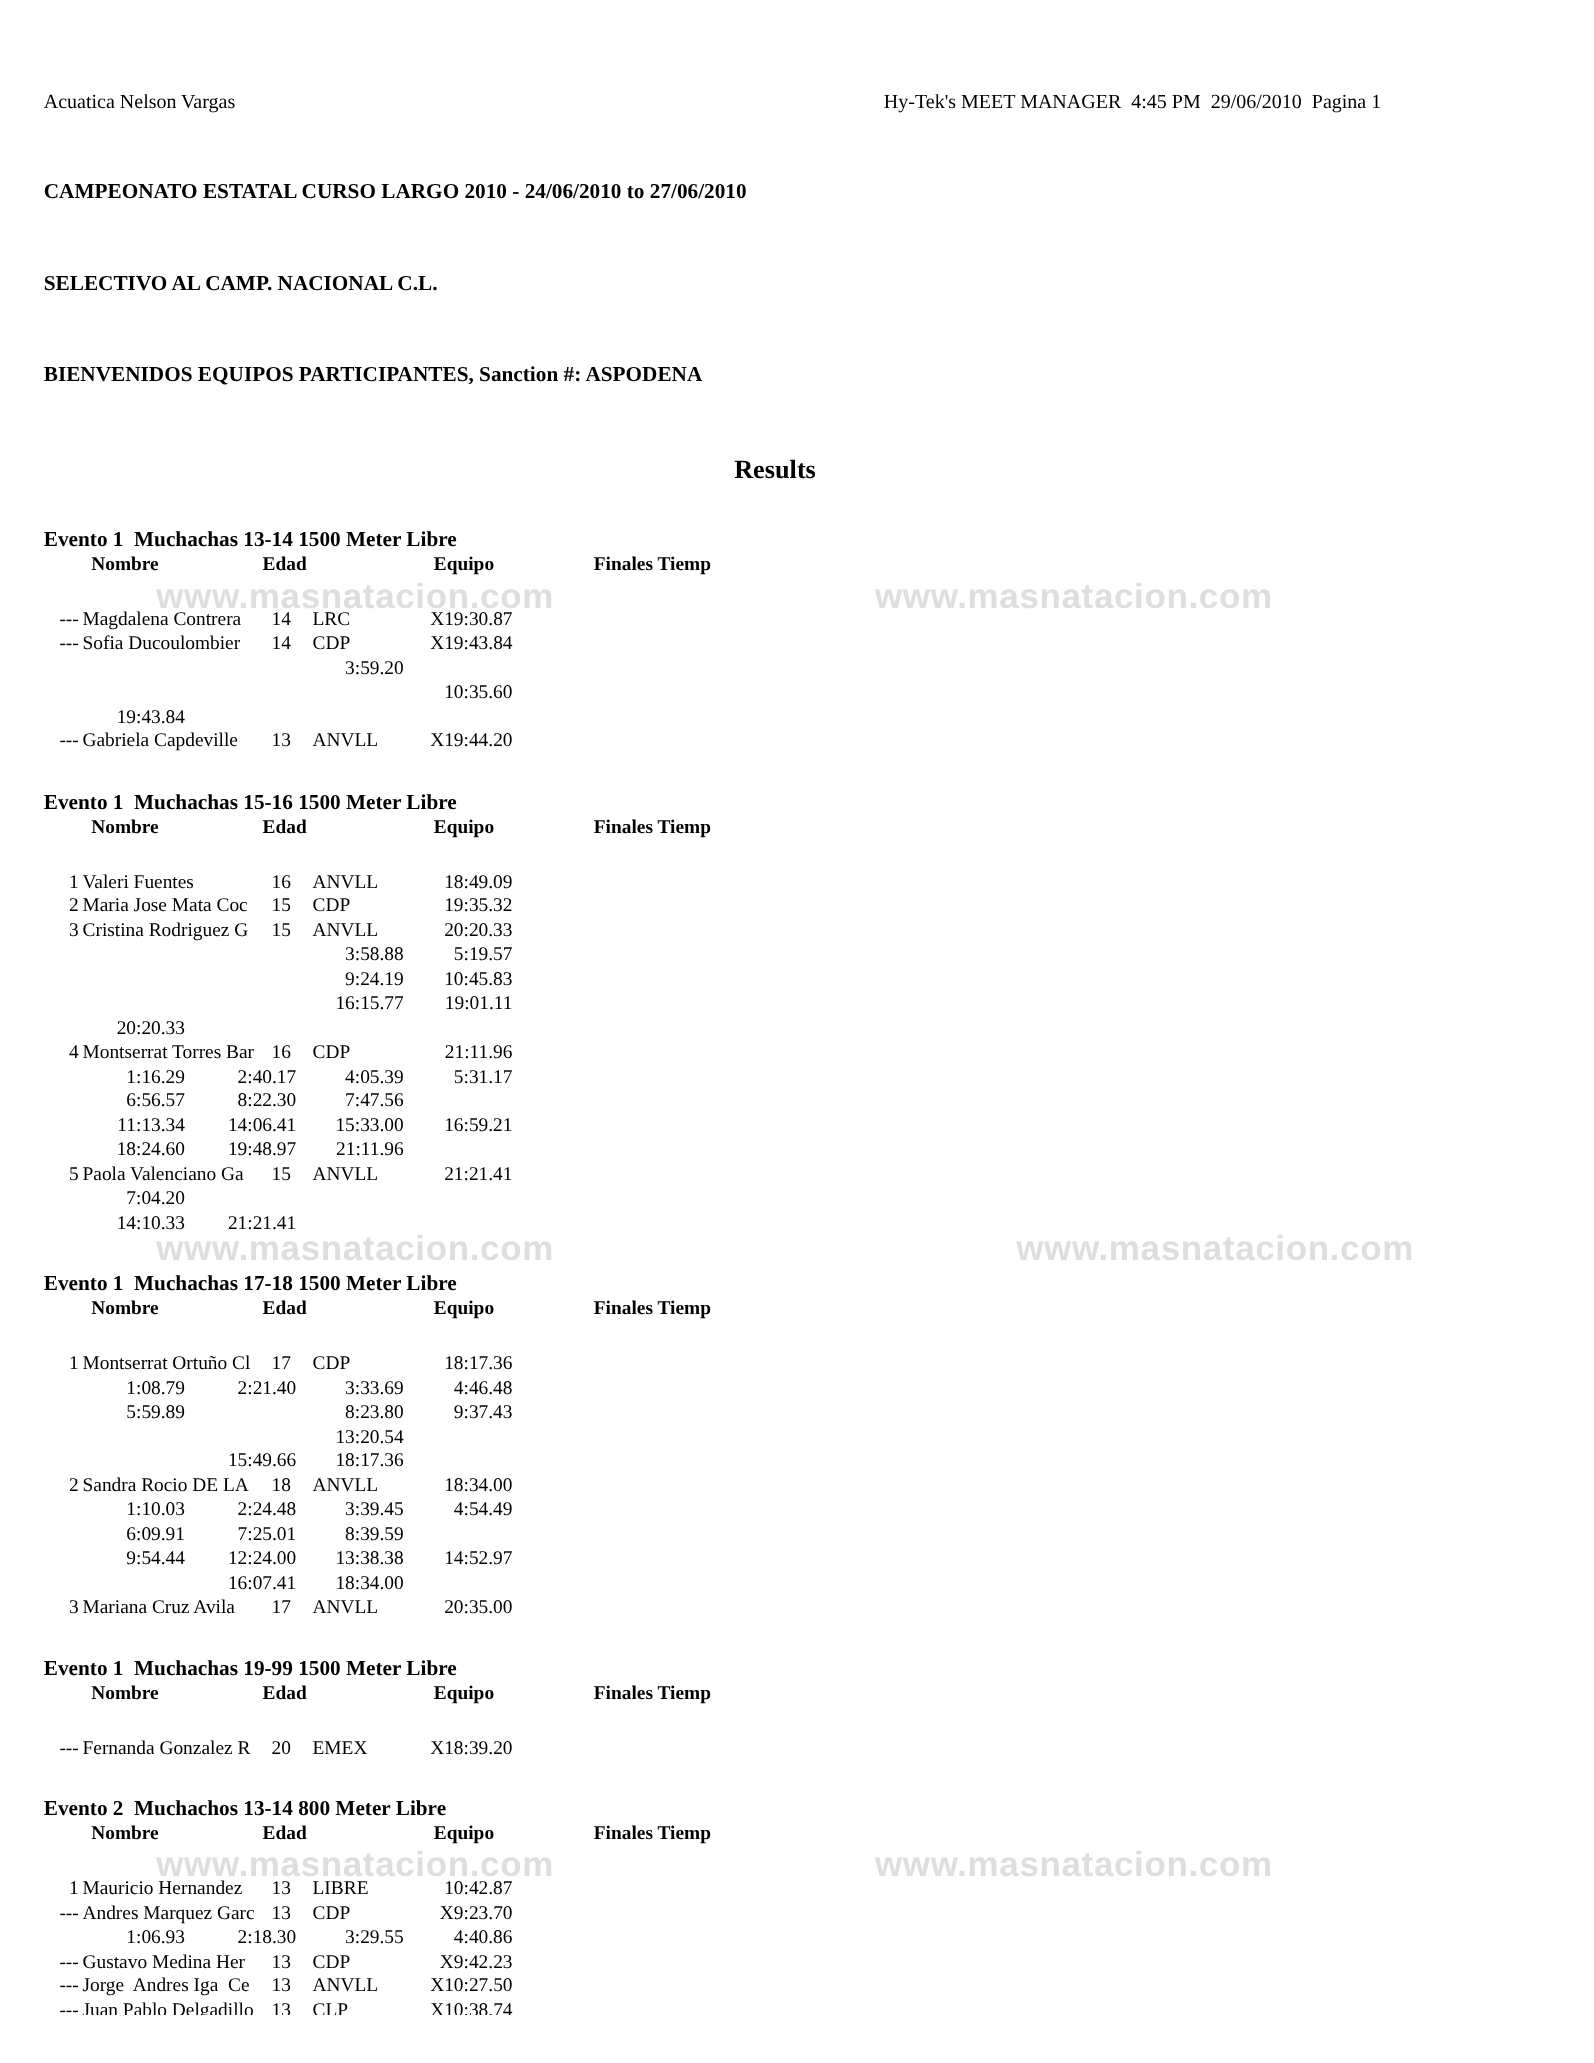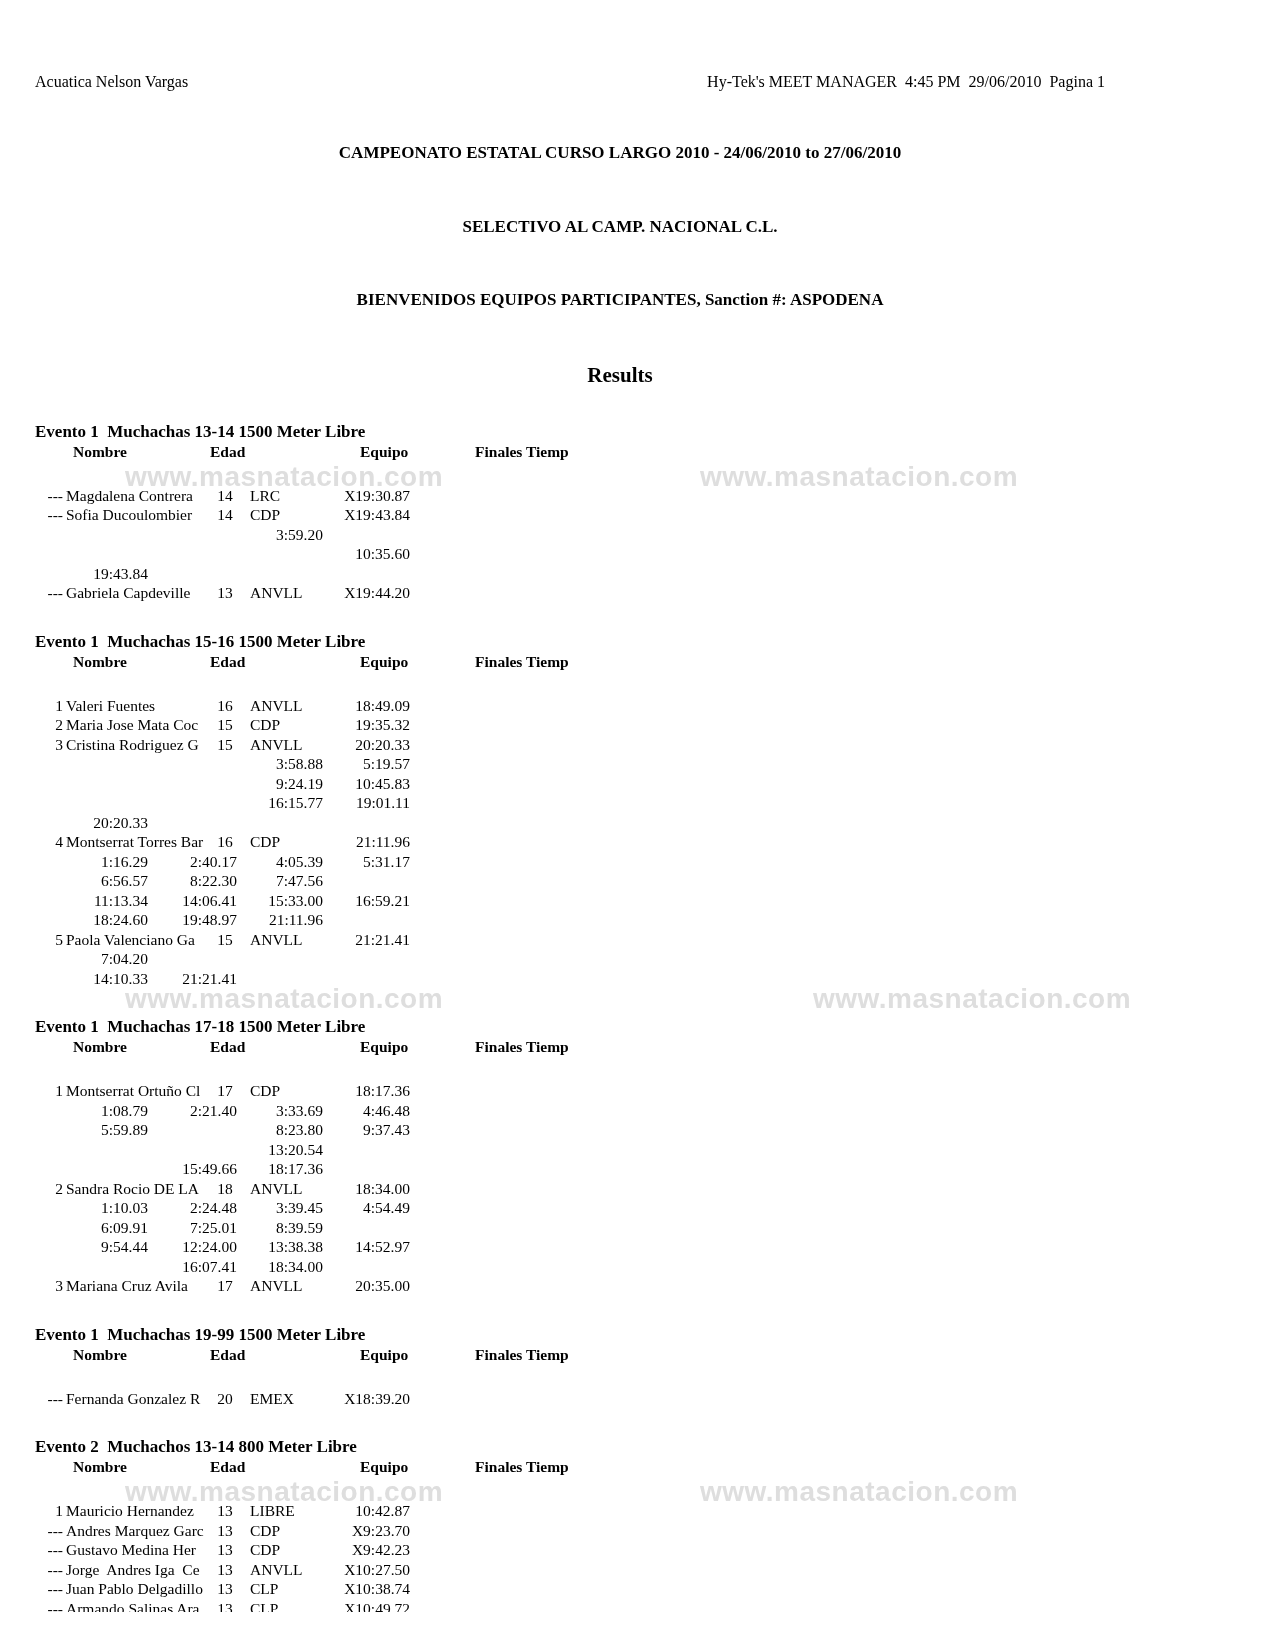--- a/index.html
+++ b/index.html
@@ -11,37 +11,37 @@
     font-family:"Liberation Serif", serif;
     overflow:hidden;
   }
   .content { position:absolute; left:35px; top:73px; width:1205px; }
 
   .topline {
     display:flex; justify-content:space-between;
     width:1070px; font-size:16px; line-height:18px; white-space:pre;
   }
   .center-block {
-    width:1170px; text-align:center; font-weight:bold;
+    width:1170px; font-weight:bold;
     font-size:17px; line-height:24.5px; margin-top:1px; white-space:pre;
   }
   .results-heading {
     width:1170px; text-align:center; font-weight:bold;
     font-size:21px; line-height:26px; white-space:pre;
   }
 
   section.event { margin-top:28px; }
   section.event.first { margin-top:33px; }
   .event-title { font-size:17px; font-weight:bold; line-height:22px; white-space:pre; }
 
   .col-headers { position:relative; height:20px; font-size:15.5px; font-weight:bold; }
   .col-headers span { position:absolute; top:0; white-space:pre; z-index:1; }
   .ch-nombre { left:38px; }
   .ch-edad   { left:175px; }
-  .ch-equipo { left:325px; }
+  .ch-equipo { left:312px; }
   .ch-finales{ left:440px;text-align:right; }
 
   .entries { margin-top:23px; }
 
   .entry-row {
     position:relative;
     display:grid;
     grid-template-columns:28px 3px 144px 30px 10px 85px 75px;
     height:19.5px; line-height:19.5px; font-size:15.5px;
   }
@@ -392,20 +392,26 @@
             </div>
             <div class="entry-row">
               <span class="cell-place">---</span>
               <span></span>
               <span class="cell-name">Andres Marquez Garc</span>
               <span class="cell-age">13</span>
               <span></span>
               <span class="cell-team">CDP</span>
               <span class="cell-time">X9:23.70</span>
             </div>
+            <div class="split-row">
+              <span>1:06.93</span>
+              <span>2:18.30</span>
+              <span>3:29.55</span>
+              <span>4:40.86</span>
+            </div>
             <div class="entry-row">
               <span class="cell-place">---</span>
               <span></span>
               <span class="cell-name">Gustavo Medina Her</span>
               <span class="cell-age">13</span>
               <span></span>
               <span class="cell-team">CDP</span>
               <span class="cell-time">X9:42.23</span>
             </div>
             <div class="entry-row">

